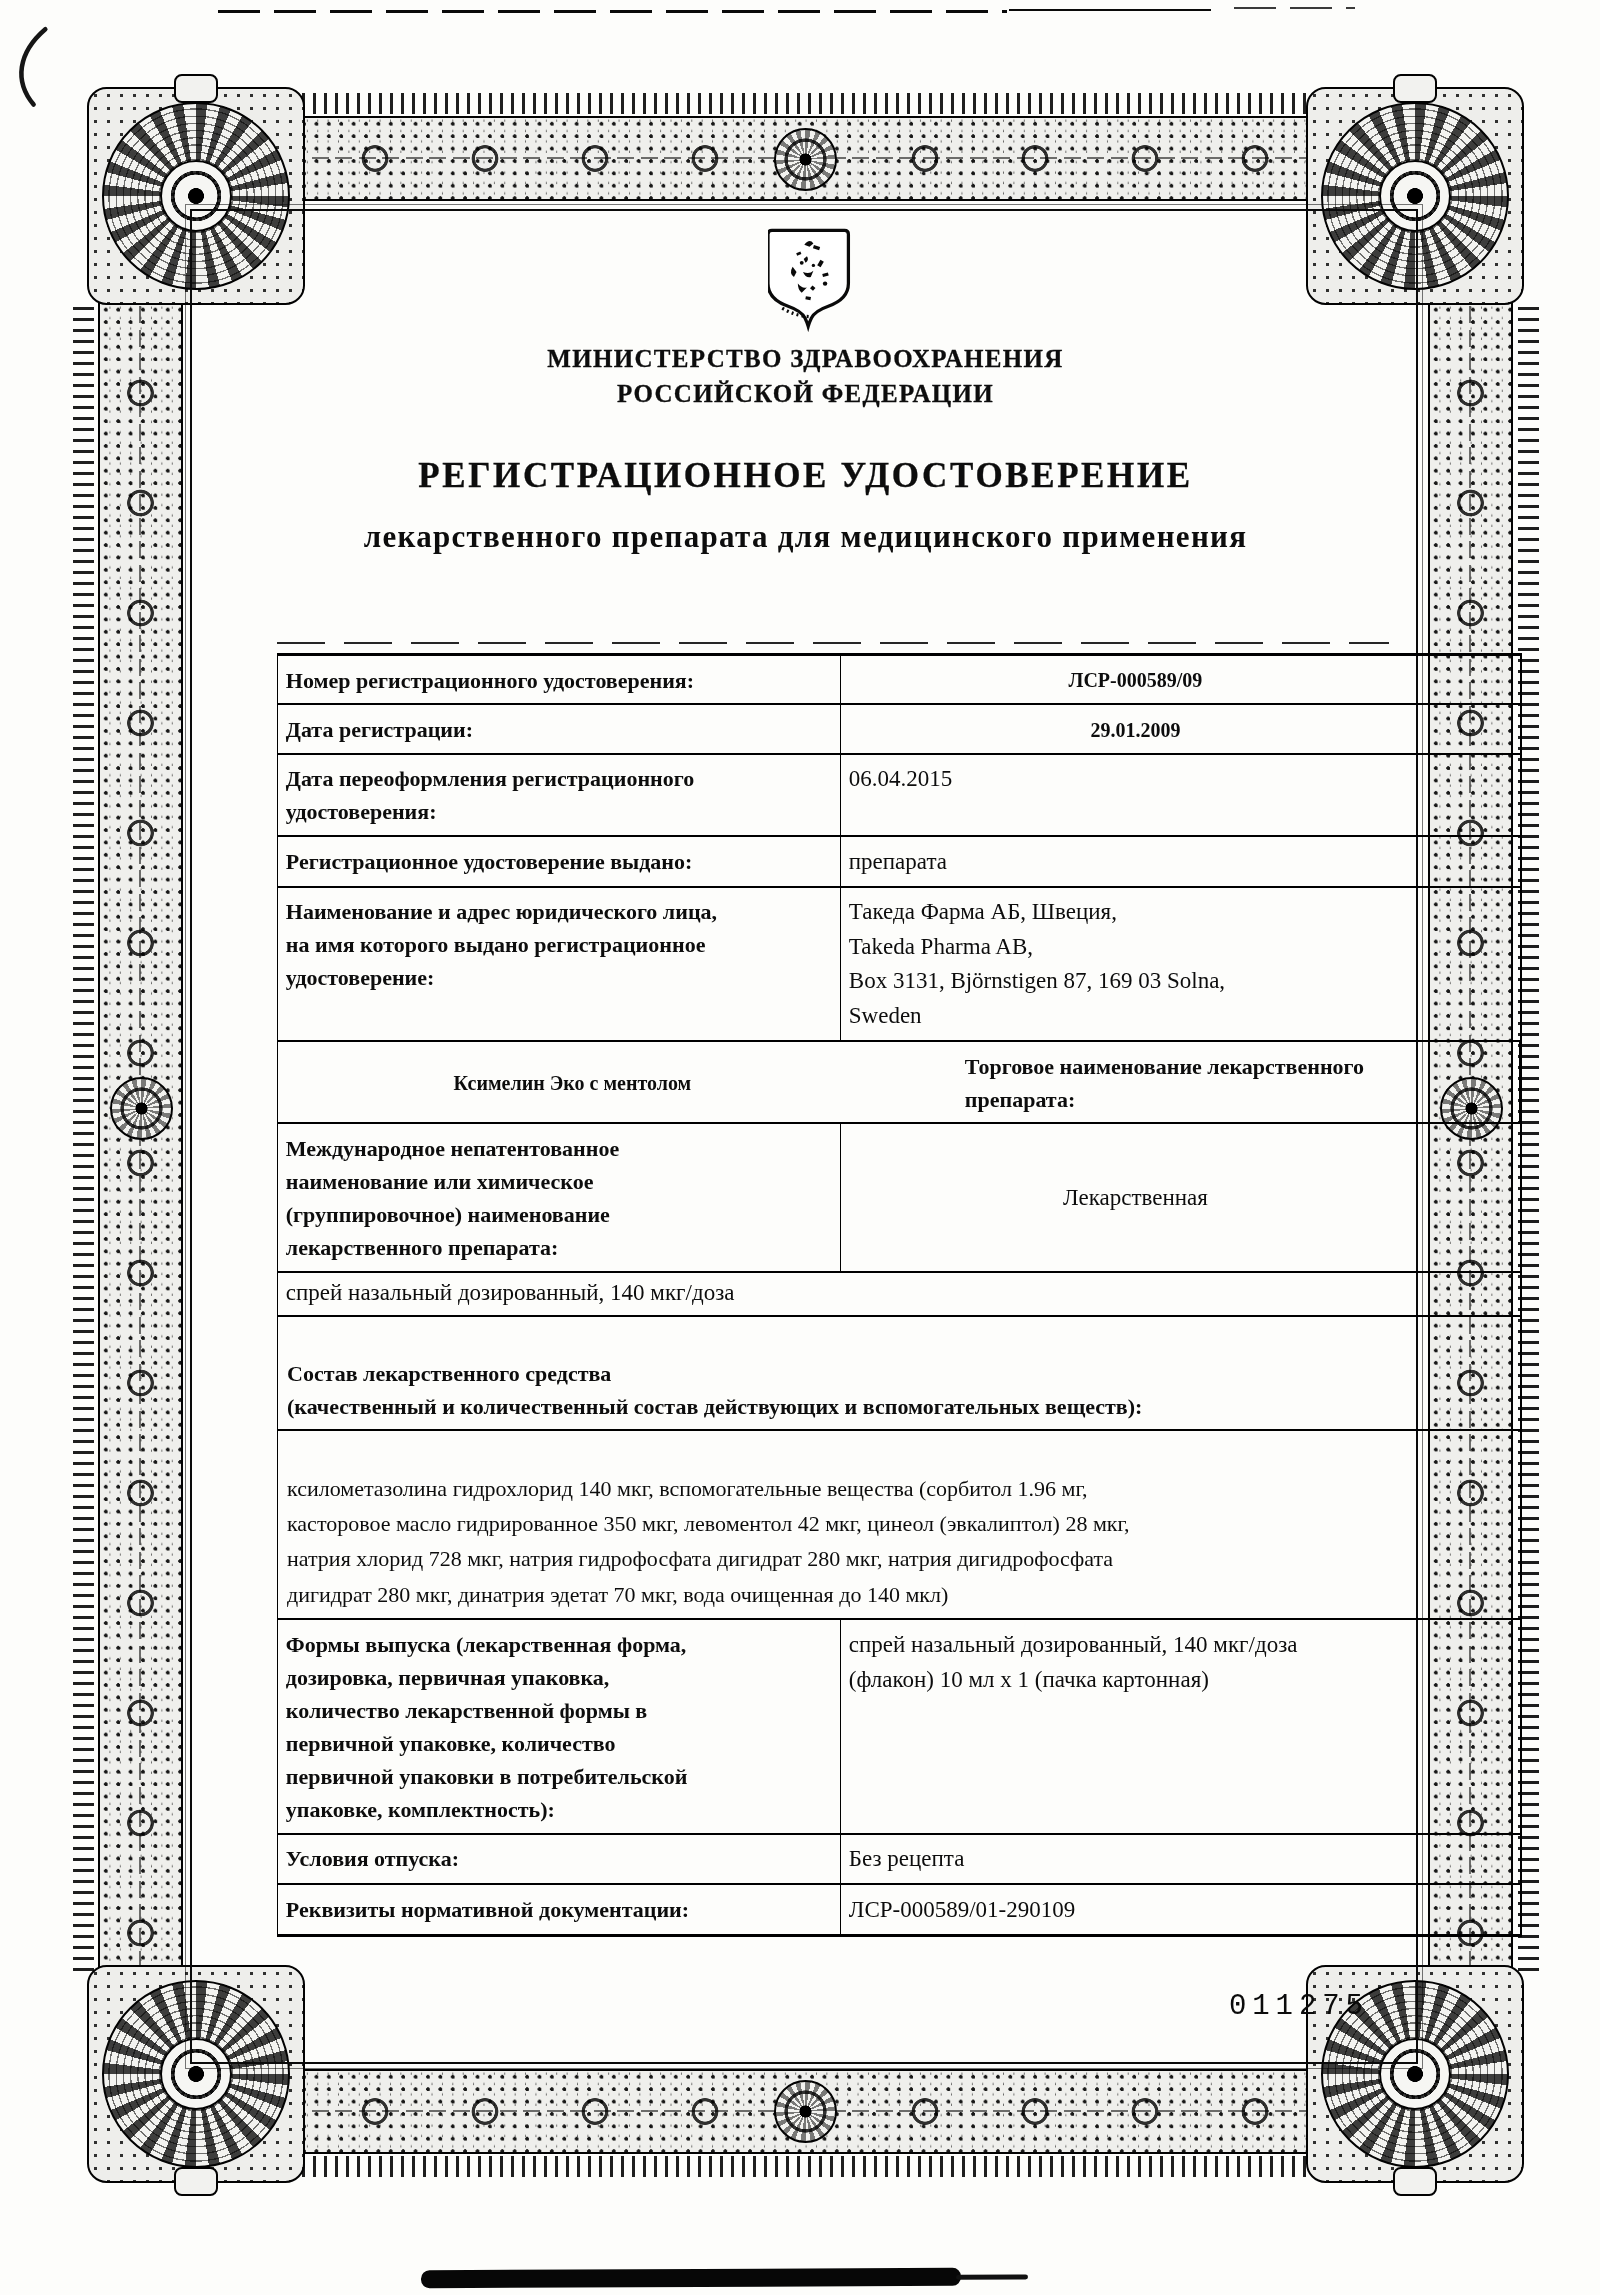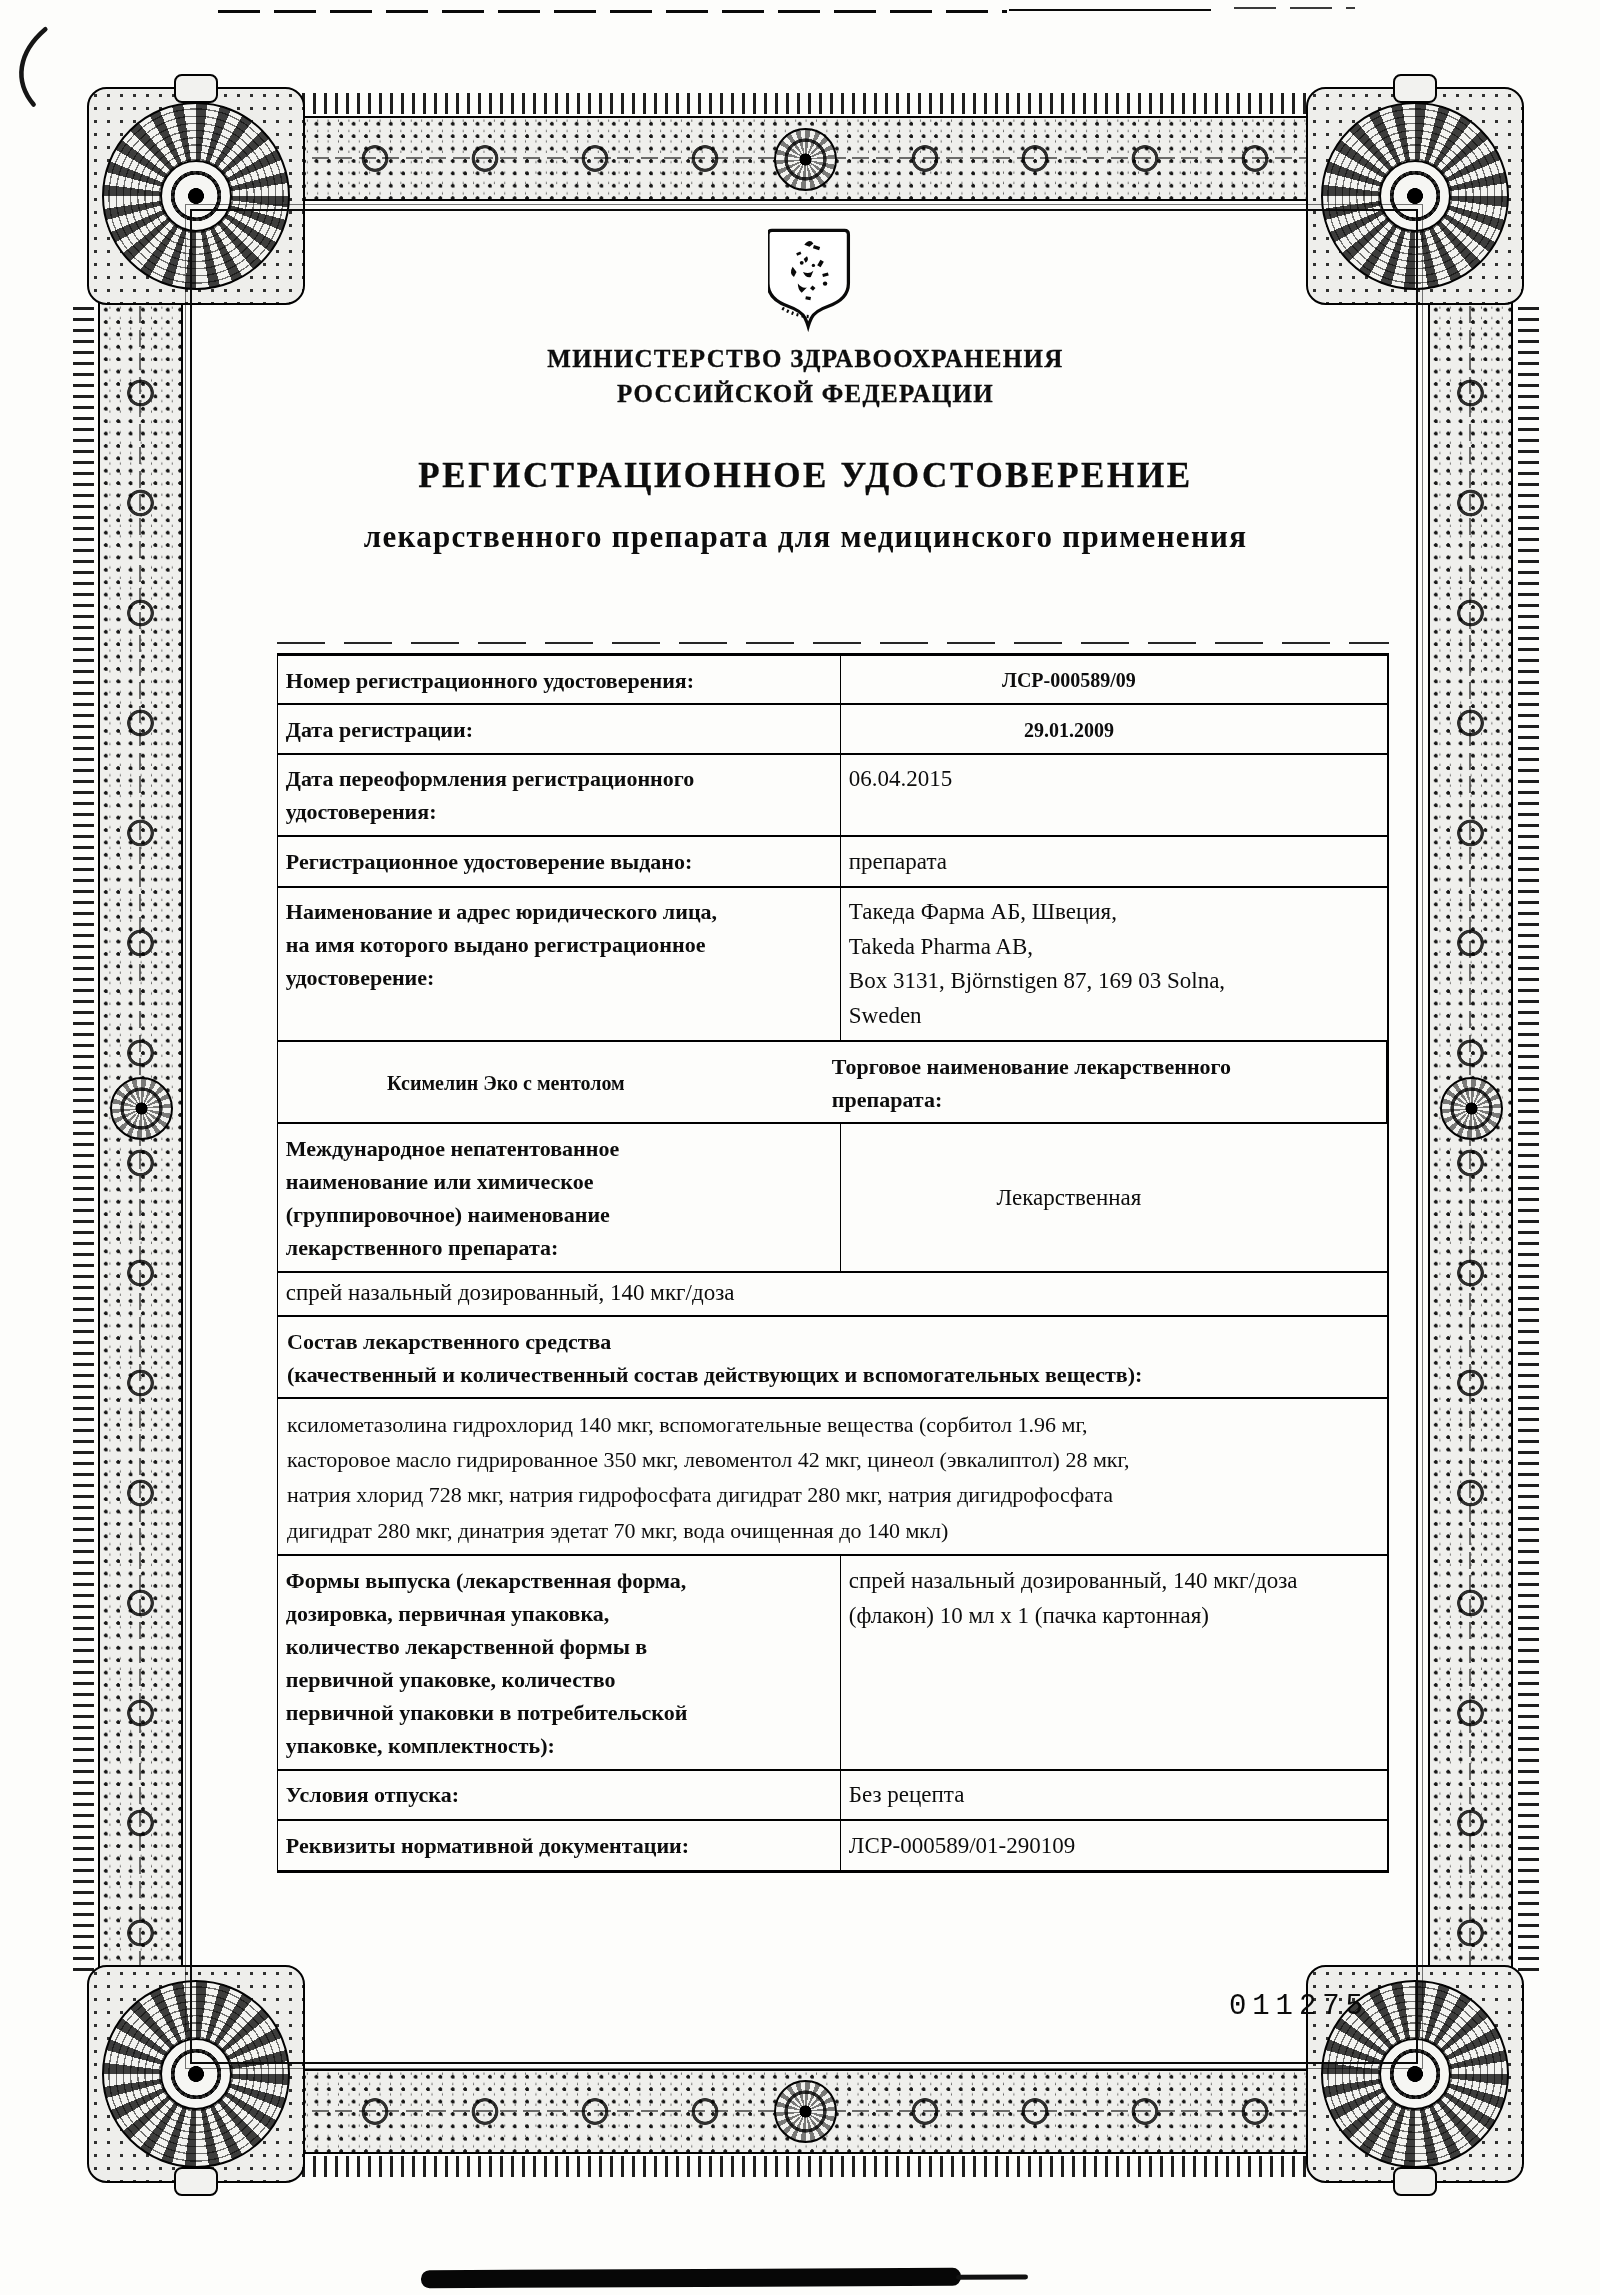--- a/index.html
+++ b/index.html
@@ -65,31 +65,31 @@
   .ministry { position:absolute; left:0; top:342px; width:1611px; text-align:center;
     font-size:25px; font-weight:700; letter-spacing:1.3px; line-height:1.38; -webkit-text-stroke:0.3px #111; }
   .doc-title { position:absolute; left:0; top:456px; width:1611px; text-align:center;
     font-size:35px; font-weight:700; letter-spacing:2.6px; -webkit-text-stroke:0.3px #111; }
   .doc-subtitle { position:absolute; left:0; top:519px; width:1611px; text-align:center;
     font-size:31px; font-weight:600; letter-spacing:1.3px; }
 
   
   .regtable-topline { position:absolute; left:277px; top:642px; width:1112px; height:2px;
     background:repeating-linear-gradient(90deg,#000 0 48px, transparent 48px 67px); opacity:.85; }
-  .regtable { position:absolute; left:277px; top:653px; width:1112px;
+  .regtable { position:absolute; left:277px; top:653px; width:1245px;
     border-left:1.3px solid #000; border-right:2px solid #000; border-top:3.3px solid #000; border-bottom:3.3px solid #000; }
   .row { display:flex; border-top:2.6px solid #000; }
   .row:first-child { border-top:0; }
   .cell { padding:7.8px 11.7px 6.5px 7.8px; line-height:1.5; white-space:pre-line; }
   .lbl { width:563px; flex:0 0 auto; border-right:1.3px solid #000; font-weight:700; font-size:22px; }
   .val { flex:1 1 auto; font-size:23px; }
   .val.vc { display:flex; flex-direction:column; justify-content:center; }
   .val.center { text-align:center; padding-right:98px; }
   .val.big { font-size:20px; font-weight:700; }
-  .row.full .cellfull { width:100%; padding:7.8px 13px 6.5px 9px; line-height:1.5; white-space:pre-line; }
+  .row.full .cellfull { width:100%; padding:7.8px 13px 6.5px 9px; line-height:1.5; white-space:pre-line;margin-top:32px; }
   .row.full .head { font-weight:700; font-size:22px; }
   .row.full .bodytext { font-size:22px; line-height:1.6; }
   .row.compact .cell { padding-top:3.9px; padding-bottom:3.9px; }
 
   
   .serial { position:absolute; left:1229px; top:1990px;
     font-family:"Liberation Mono","DejaVu Sans Mono",monospace; font-size:29px; letter-spacing:5.9px; color:#0b0b0b; }
 </style>
 </head>
 <body>

